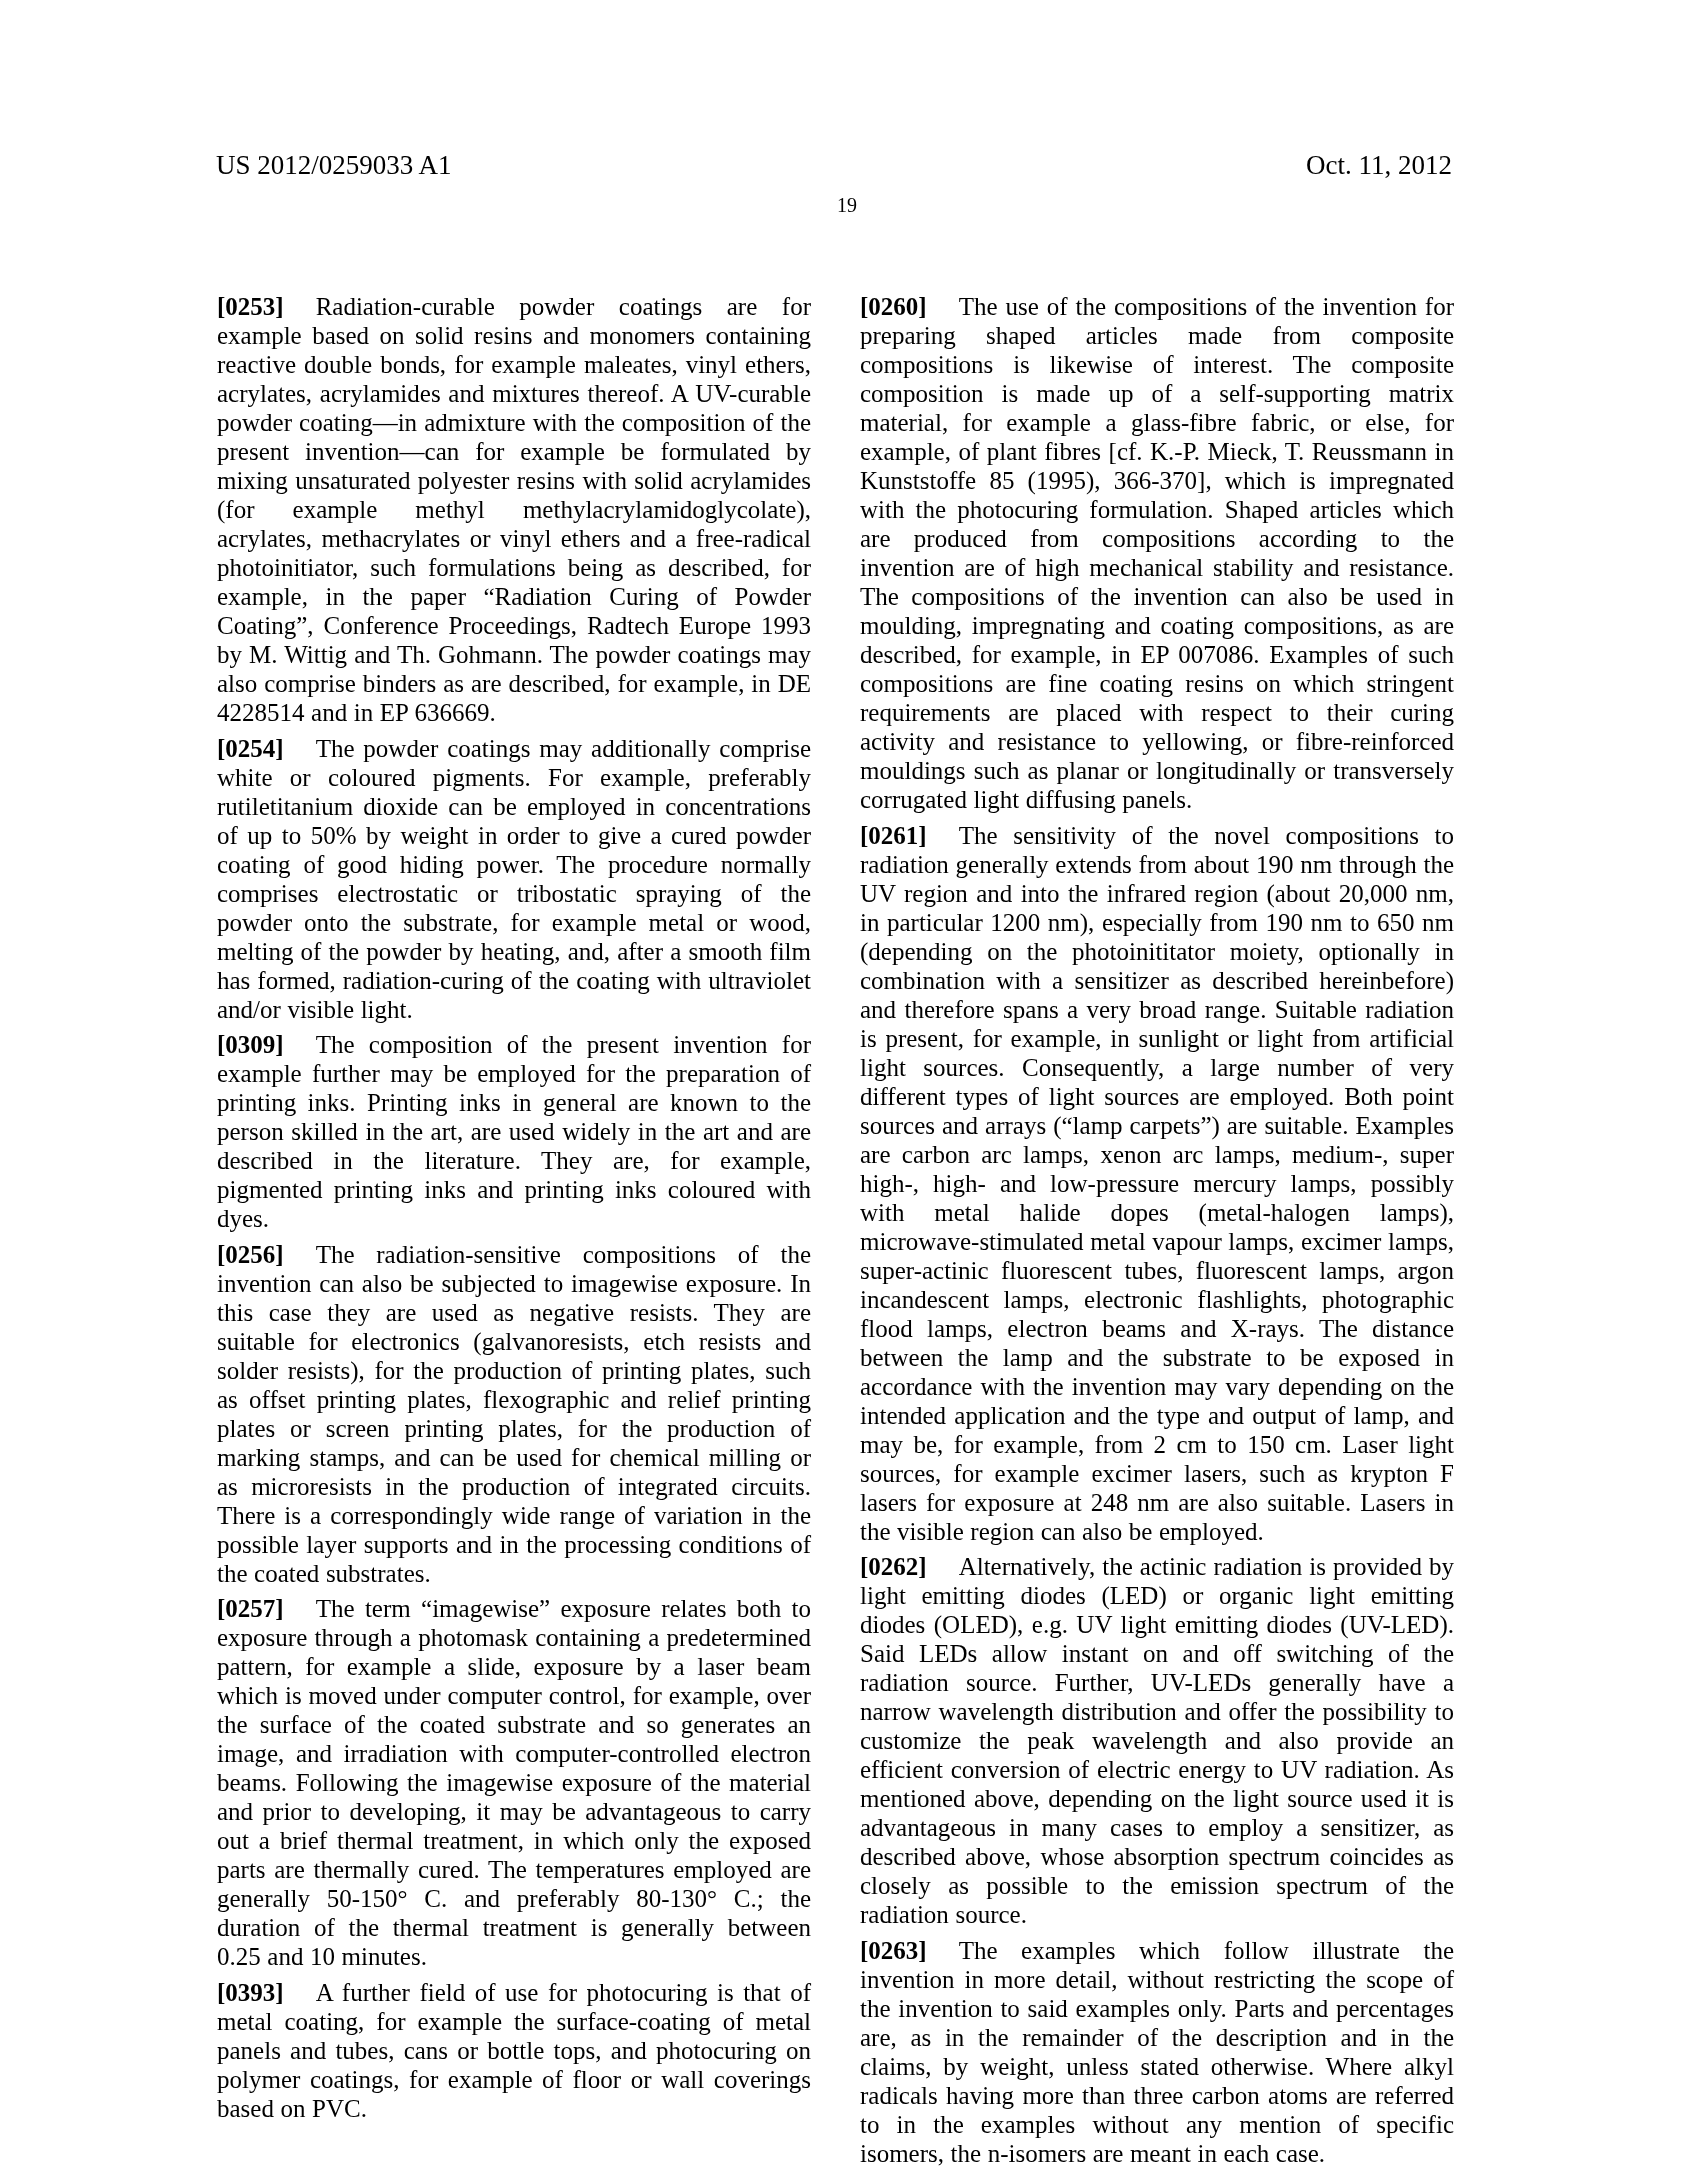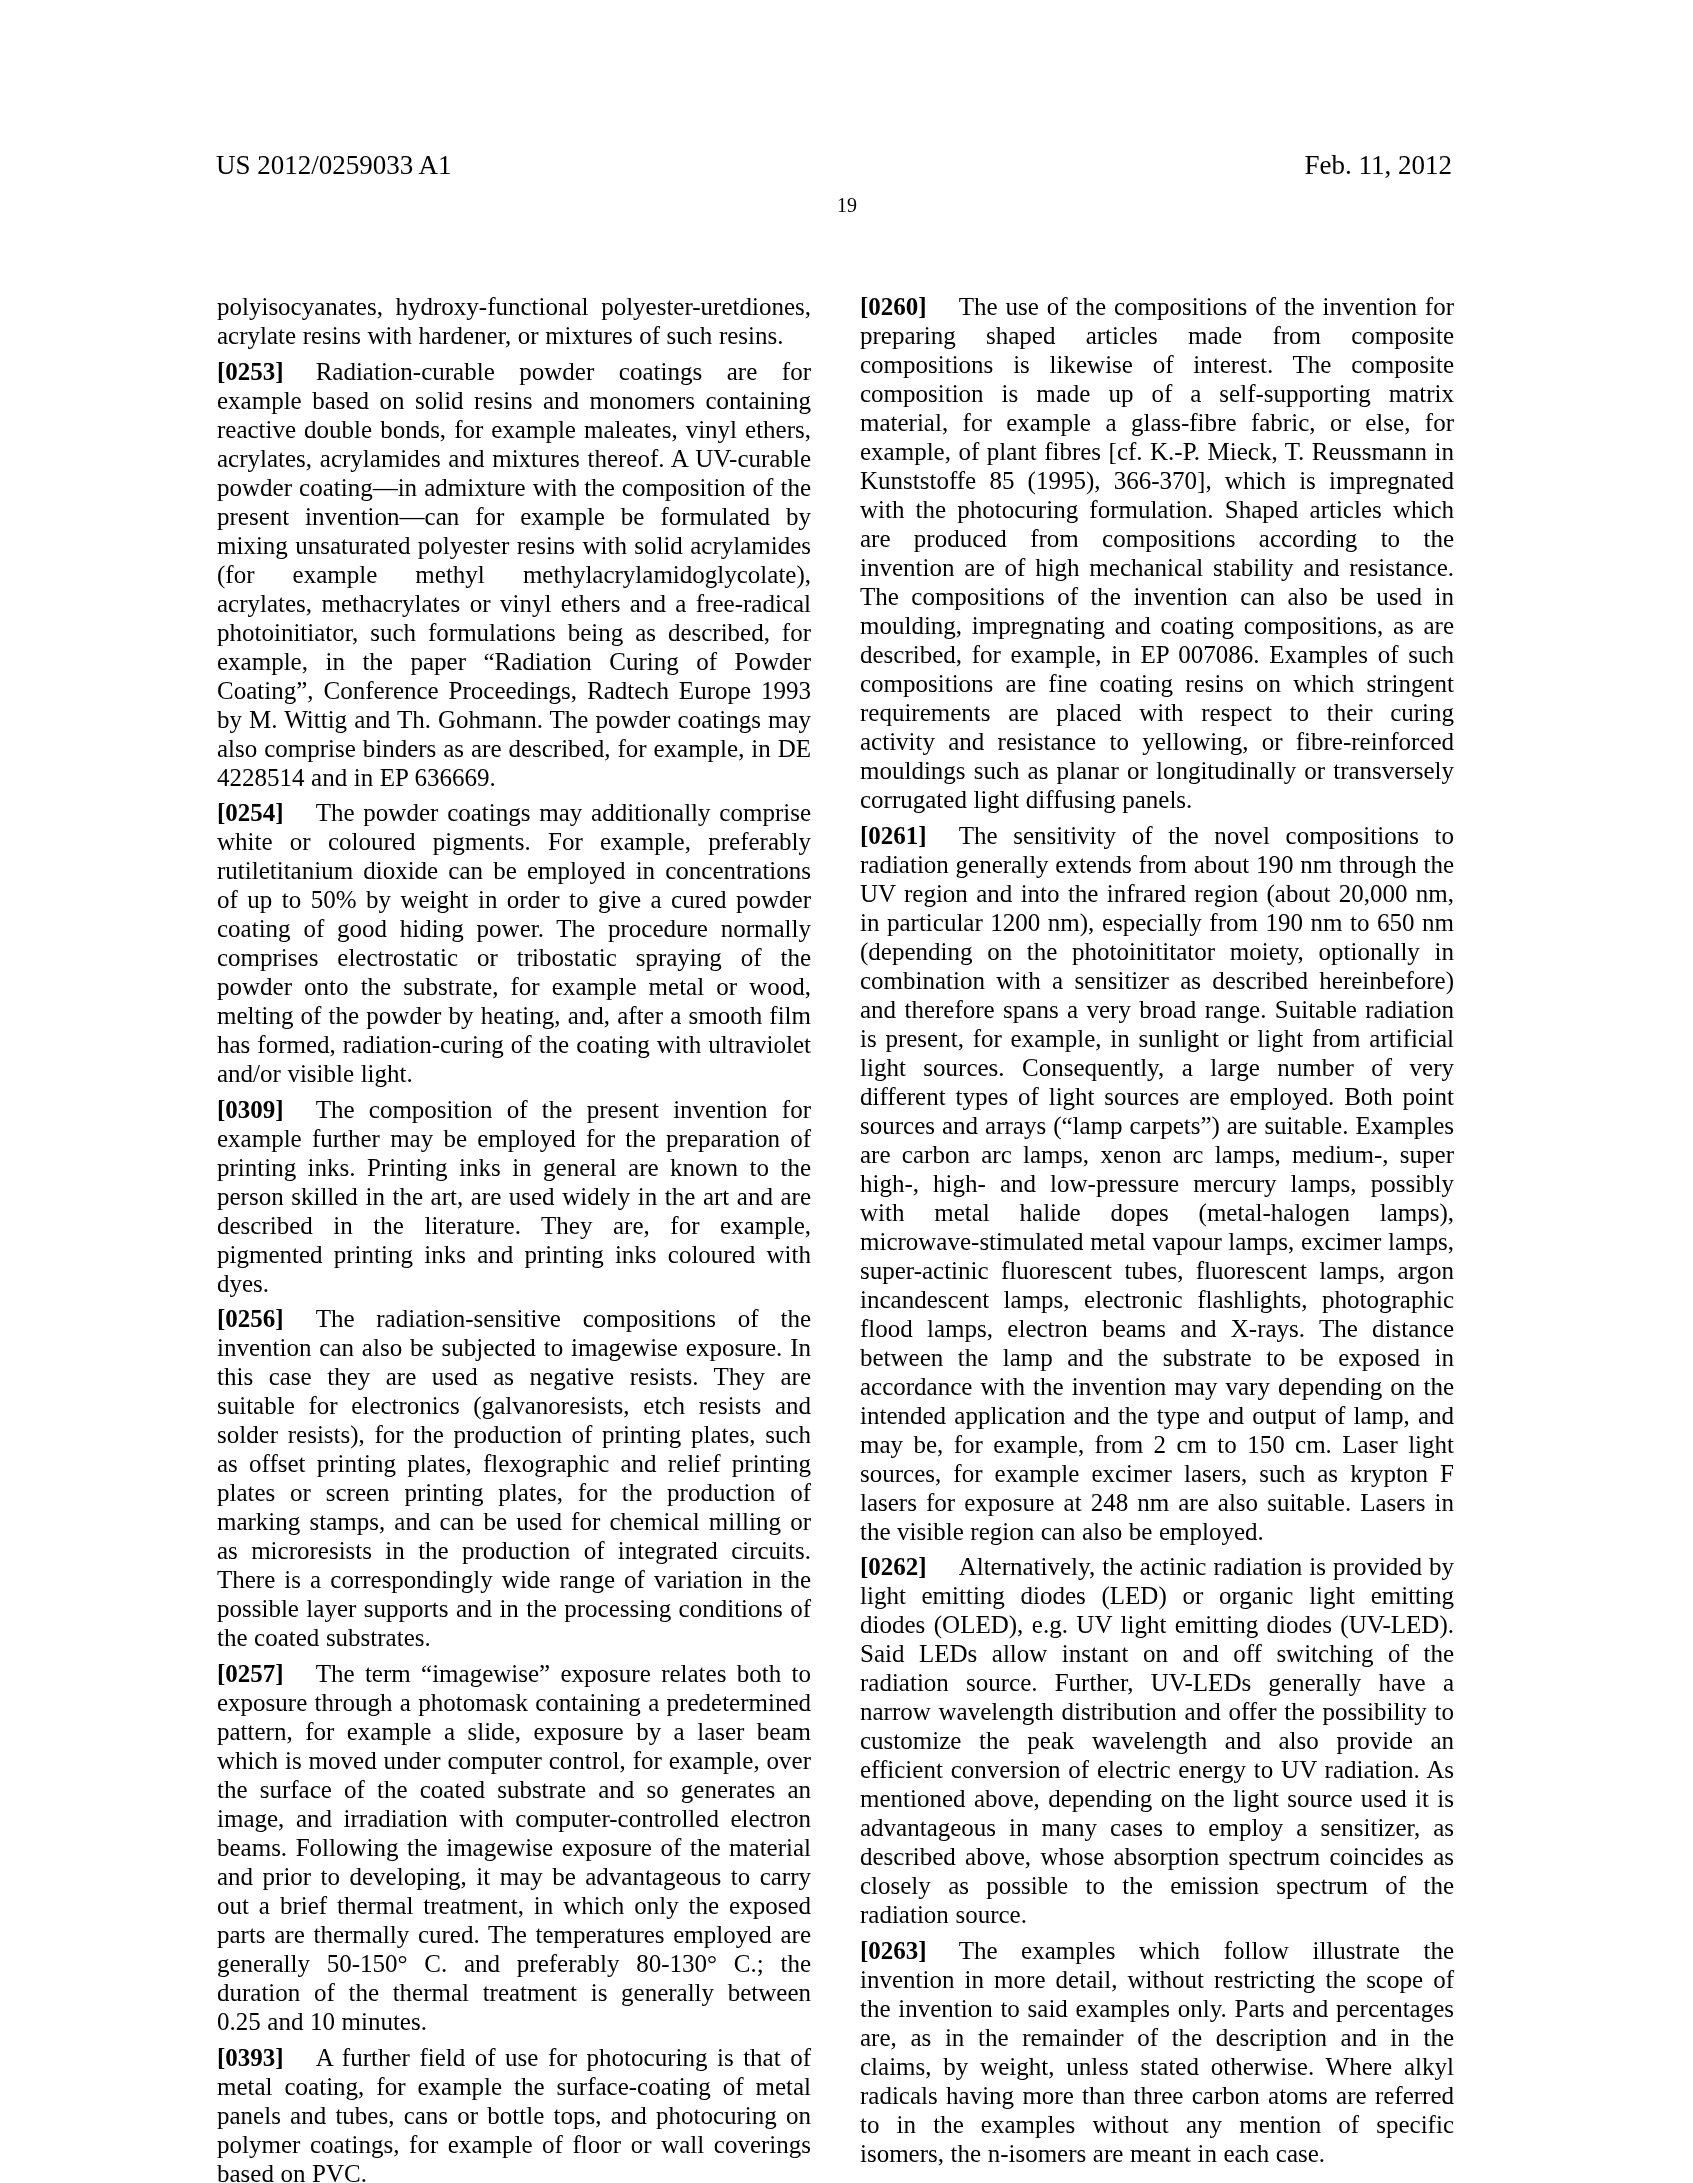--- a/index.html
+++ b/index.html
@@ -51,28 +51,27 @@
     margin-right: 32px;
   }
 </style>
 </head>
 <body>
 
 <div>
 
   <div class="header-row">
     <span>US 2012/0259033 A1</span>
-    <span>Feb. 11, 2012</span>
+    <span>Oct. 11, 2012</span>
   </div>
 
   <div class="page-number">19</div>
 
   <main class="columns">
     <div class="column" id="col-left">
-        <p class="para">polyisocyanates, hydroxy-functional polyester-uretdiones, acrylate resins with hardener, or mixtures of such resins.</p>
         <p class="para"><span class="tag">[0253]</span>Radiation-curable powder coatings are for example based on solid resins and monomers containing reactive double bonds, for example maleates, vinyl ethers, acrylates, acrylamides and mixtures thereof. A UV-curable powder coating—in admixture with the composition of the present invention—can for example be formulated by mixing unsaturated polyester resins with solid acrylamides (for example methyl methylacrylamidoglycolate), acrylates, methacrylates or vinyl ethers and a free-radical photoinitiator, such formulations being as described, for example, in the paper “Radiation Curing of Powder Coating”, Conference Proceedings, Radtech Europe 1993 by M. Wittig and Th. Gohmann. The powder coatings may also comprise binders as are described, for example, in DE 4228514 and in EP 636669.</p>
         <p class="para"><span class="tag">[0254]</span>The powder coatings may additionally comprise white or coloured pigments. For example, preferably rutiletitanium dioxide can be employed in concentrations of up to 50% by weight in order to give a cured powder coating of good hiding power. The procedure normally comprises electrostatic or tribostatic spraying of the powder onto the substrate, for example metal or wood, melting of the powder by heating, and, after a smooth film has formed, radiation-curing of the coating with ultraviolet and/or visible light.</p>
         <p class="para"><span class="tag">[0309]</span>The composition of the present invention for example further may be employed for the preparation of printing inks. Printing inks in general are known to the person skilled in the art, are used widely in the art and are described in the literature. They are, for example, pigmented printing inks and printing inks coloured with dyes.</p>
         <p class="para"><span class="tag">[0256]</span>The radiation-sensitive compositions of the invention can also be subjected to imagewise exposure. In this case they are used as negative resists. They are suitable for electronics (galvanoresists, etch resists and solder resists), for the production of printing plates, such as offset printing plates, flexographic and relief printing plates or screen printing plates, for the production of marking stamps, and can be used for chemical milling or as microresists in the production of integrated circuits. There is a correspondingly wide range of variation in the possible layer supports and in the processing conditions of the coated substrates.</p>
         <p class="para"><span class="tag">[0257]</span>The term “imagewise” exposure relates both to exposure through a photomask containing a predetermined pattern, for example a slide, exposure by a laser beam which is moved under computer control, for example, over the surface of the coated substrate and so generates an image, and irradiation with computer-controlled electron beams. Following the imagewise exposure of the material and prior to developing, it may be advantageous to carry out a brief thermal treatment, in which only the exposed parts are thermally cured. The temperatures employed are generally 50-150° C. and preferably 80-130° C.; the duration of the thermal treatment is generally between 0.25 and 10 minutes.</p>
         <p class="para"><span class="tag">[0393]</span>A further field of use for photocuring is that of metal coating, for example the surface-coating of metal panels and tubes, cans or bottle tops, and photocuring on polymer coatings, for example of floor or wall coverings based on PVC.</p>
       </div>
     <div class="column" id="col-right">
         <p class="para"><span class="tag">[0260]</span>The use of the compositions of the invention for preparing shaped articles made from composite compositions is likewise of interest. The composite composition is made up of a self-supporting matrix material, for example a glass-fibre fabric, or else, for example, of plant fibres [cf. K.-P. Mieck, T. Reussmann in Kunststoffe 85 (1995), 366-370], which is impregnated with the photocuring formulation. Shaped articles which are produced from compositions according to the invention are of high mechanical stability and resistance. The compositions of the invention can also be used in moulding, impregnating and coating compositions, as are described, for example, in EP 007086. Examples of such compositions are fine coating resins on which stringent requirements are placed with respect to their curing activity and resistance to yellowing, or fibre-reinforced mouldings such as planar or longitudinally or transversely corrugated light diffusing panels.</p>
         <p class="para"><span class="tag">[0261]</span>The sensitivity of the novel compositions to radiation generally extends from about 190 nm through the UV region and into the infrared region (about 20,000 nm, in particular 1200 nm), especially from 190 nm to 650 nm (depending on the photoinititator moiety, optionally in combination with a sensitizer as described hereinbefore) and therefore spans a very broad range. Suitable radiation is present, for example, in sunlight or light from artificial light sources. Consequently, a large number of very different types of light sources are employed. Both point sources and arrays (“lamp carpets”) are suitable. Examples are carbon arc lamps, xenon arc lamps, medium-, super high-, high- and low-pressure mercury lamps, possibly with metal halide dopes (metal-halogen lamps), microwave-stimulated metal vapour lamps, excimer lamps, super-actinic fluorescent tubes, fluorescent lamps, argon incandescent lamps, electronic flashlights, photographic flood lamps, electron beams and X-rays. The distance between the lamp and the substrate to be exposed in accordance with the invention may vary depending on the intended application and the type and output of lamp, and may be, for example, from 2 cm to 150 cm. Laser light sources, for example excimer lasers, such as krypton F lasers for exposure at 248 nm are also suitable. Lasers in the visible region can also be employed.</p>

